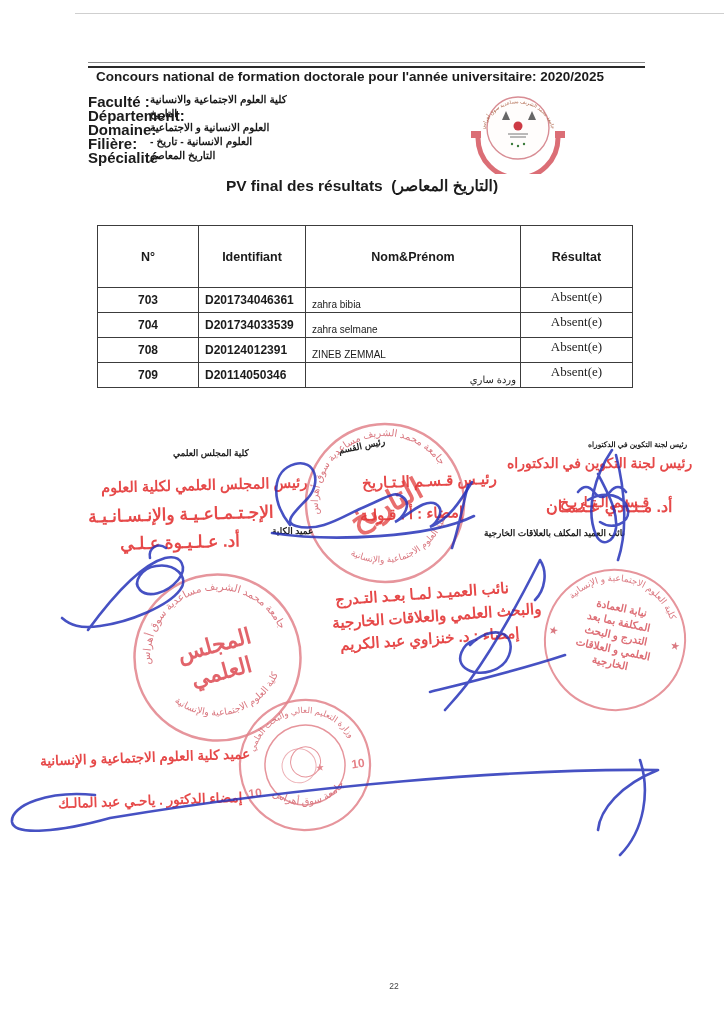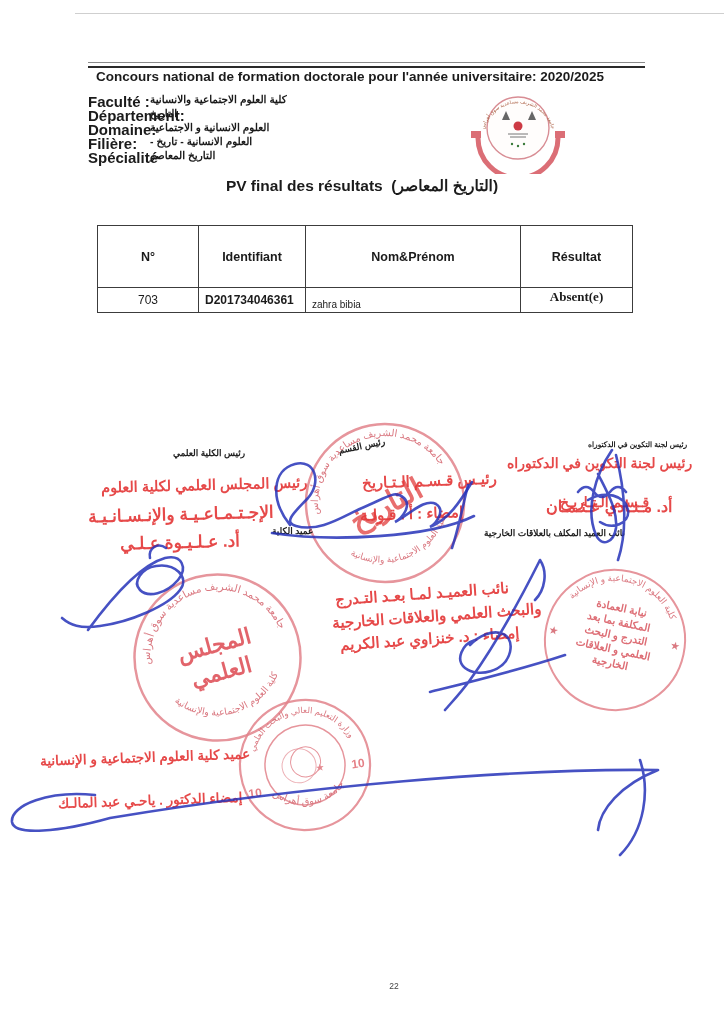--- a/index.html
+++ b/index.html
@@ -18,25 +18,25 @@
   .f-value{position:absolute;left:150px;width:237px;font-size:10.5px;font-weight:bold;
     direction:rtl;text-align:left;white-space:nowrap;}
   
   #doc-title{position:absolute;left:0;top:177px;width:724px;text-align:center;
     font-size:15.5px;font-weight:bold;}
   
   #results-table{position:absolute;left:97px;top:225px;border-collapse:collapse;table-layout:fixed;width:535px;}
   #results-table th,#results-table td{border:1.5px solid #3c3c3c;overflow:hidden;white-space:nowrap;}
   #results-table th{height:59px;font-size:12.5px;font-weight:bold;text-align:center;}
   #results-table td{height:21px;}
-  td.col-no{text-align:center;font-weight:normal;font-size:12px;}
+  td.col-no{text-align:center;font-weight:bold;font-size:12px;}
   td.col-id{font-weight:bold;font-size:12px;padding-left:6px;}
   td.col-name{font-weight:normal;font-size:10px;padding-left:6px;vertical-align:bottom;padding-bottom:2px;}
   td.col-name.ar{direction:rtl;text-align:right;padding-right:4px;}
-  td.col-result{font-family:"Liberation Serif", serif;font-size:13px;text-align:center;font-weight:bold;vertical-align:top;padding-top:1px;}
+  td.col-result{font-family:"Liberation Serif", serif;font-size:13px;text-align:center;font-weight:normal;vertical-align:top;padding-top:1px;}
   
   .blk{position:absolute;font-size:9px;font-weight:bold;color:#222;white-space:nowrap;direction:rtl;}
   
   .red{position:absolute;color:#e43a3a;font-weight:bold;white-space:nowrap;direction:rtl;opacity:.92;}
   
   .stamp{position:absolute;opacity:.85;}
   .stamp circle{fill:none;stroke:#e2838b;}
   
   #signatures{position:absolute;left:0;top:430px;width:724px;height:430px;pointer-events:none;}
   #signatures path{fill:none;stroke:#2633b8;stroke-width:2.6;stroke-linecap:round;opacity:.85;}
@@ -100,20 +100,38 @@
         <th>Résultat</th>
       </tr>
     </thead>
     <tbody>
         <tr>
           <td class="col-no">703</td>
           <td class="col-id">D201734046361</td>
           <td class="col-name">zahra bibia</td>
           <td class="col-result">Absent(e)</td>
         </tr>
+        <tr>
+          <td class="col-no">704</td>
+          <td class="col-id">D201734033539</td>
+          <td class="col-name">zahra selmane</td>
+          <td class="col-result">Absent(e)</td>
+        </tr>
+        <tr>
+          <td class="col-no">708</td>
+          <td class="col-id">D20124012391</td>
+          <td class="col-name">ZINEB ZEMMAL</td>
+          <td class="col-result">Absent(e)</td>
+        </tr>
+        <tr>
+          <td class="col-no">709</td>
+          <td class="col-id">D20114050346</td>
+          <td class="col-name ar">وردة ساري</td>
+          <td class="col-result">Absent(e)</td>
+        </tr>
       </tbody>
   </table>
 
   <svg class="stamp" style="left:300px;top:418px;width:170px;height:170px;transform:rotate(-22deg)" viewBox="0 0 170 170">
     <defs>
       <path id="saT" d="M 18,85 A 67,67 0 0 1 152,85"></path>
       <path id="saB" d="M 22,100 A 67,67 0 0 0 148,100"></path>
     </defs>
     <circle cx="85" cy="85" r="79" stroke-width="2.5"></circle>
     <text font-size="10" fill="#d4626c" letter-spacing="1"><textPath href="#saT" startOffset="50%" text-anchor="middle">جامعة محمد الشريف مساعدية سوق أهراس</textPath></text>
@@ -157,21 +175,21 @@
     <circle cx="70" cy="70" r="40" stroke-width="1.5"></circle>
     <text font-size="8.5" fill="#d4626c"><textPath href="#sdT" startOffset="50%" text-anchor="middle">وزارة التعليم العالي والبحث العلمي</textPath></text>
     <text font-size="10" fill="#d4626c"><textPath href="#sdB" startOffset="50%" text-anchor="middle">جامعة سوق أهراس</textPath></text>
     <circle cx="64" cy="70" r="17" fill="#e8949b" stroke="none" opacity="0.75"></circle>
     <circle cx="71" cy="67" r="15" fill="#ffffff" stroke="none"></circle>
     <text x="80" y="78" font-size="10" fill="#e0767e">★</text>
     <text x="10" y="95" font-size="12" font-weight="bold" fill="#e06a72">10</text>
     <text x="116" y="80" font-size="12" font-weight="bold" fill="#e06a72">10</text>
   </svg>
 
-  <div class="blk" style="left:173px;top:448px">رئيس الكلية العلمي</div>
+  <div class="blk" style="left:173px;top:448px">كلية المجلس العلمي</div>
   <div class="blk" style="left:338px;top:441px;transform:rotate(-12deg)">رئيس القسم</div>
   <div class="blk" style="left:588px;top:440px;font-size:7.5px">رئيس لجنة التكوين في الدكتوراه</div>
   <div class="blk" style="left:272px;top:526px">عميد الكلية</div>
   <div class="blk" style="left:484px;top:528px">نائب العميد المكلف بالعلاقات الخارجية</div>
 
   <div class="red" style="left:101px;top:477px;font-size:14.5px;transform:rotate(-1.5deg)">رئيس المجلس العلمي لكلية العلوم</div>
   <div class="red" style="left:88px;top:504px;font-size:17px;transform:rotate(-1.5deg)">الإجـتـمـاعـيـة والإنـسـانـيـة</div>
   <div class="red" style="left:120px;top:532px;font-size:17px;transform:rotate(-1.5deg)">أد. عـلـيـوة عـلـي</div>
 
   <div class="red" style="left:362px;top:472px;font-size:15px;transform:rotate(-2deg)">رئيـس قـسـم الـتـاريخ</div>

